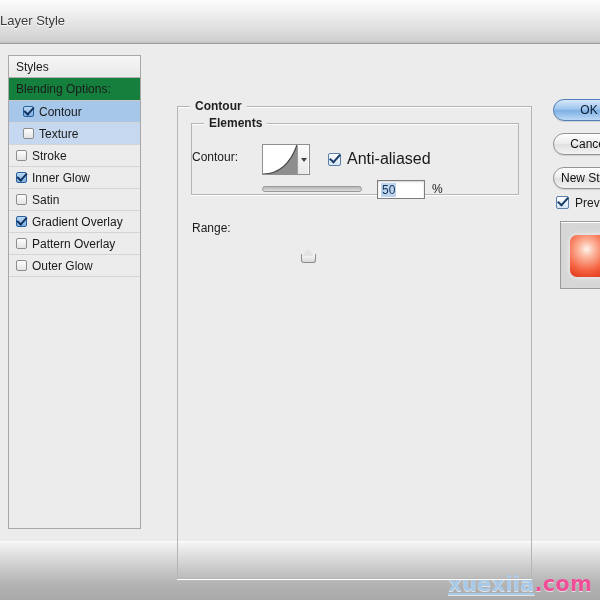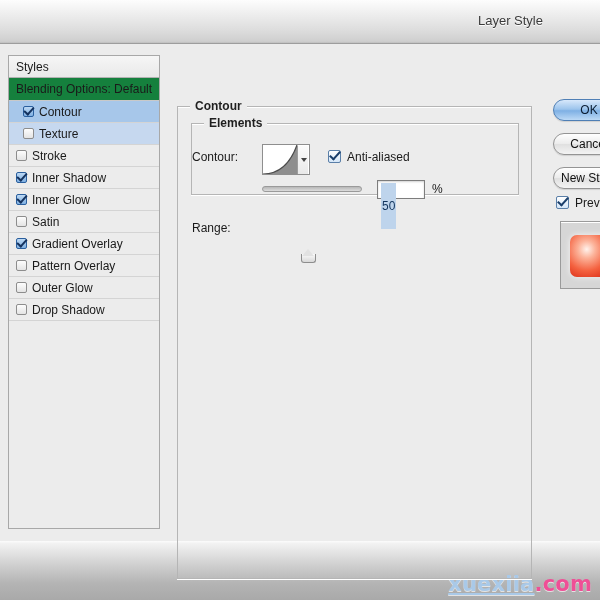--- a/index.html
+++ b/index.html
@@ -32,32 +32,32 @@
     border-bottom:1px solid #9a9a9a;
     box-sizing:border-box;
   }
   .titlebar{
     position:absolute;left:0;top:0;width:600px;height:44px;
     background:linear-gradient(180deg,#fdfdfd 0%,#f0f0f0 28%,#dcdcdc 72%,#cfcfcf 96%,#bdbdbd 100%);
     border-bottom:1px solid #9d9d9d;
     box-sizing:border-box;
   }
   .titlebar .title{
-    position:absolute;left:0;top:13px;width:543px;text-align:right;
+    position:absolute;left:0;top:13px;width:543px;text-align:left;
     font-size:13px;color:#3a3a3a;
     text-shadow:0 1px 0 rgba(255,255,255,.9);
   }
   .win-body{
     position:absolute;left:0;top:44px;width:600px;height:497px;
     background:#ececec;
   }
 
   
   .styles-panel{
-    position:absolute;left:8px;top:11px;width:152px;height:474px;
+    position:absolute;left:8px;top:11px;width:133px;height:474px;
     background:#ececec;
     border:1px solid #a8a8a8;
     box-shadow:inset 0 1px 0 #ffffff;
     box-sizing:border-box;
   }
   .styles-header{
     height:22px;line-height:22px;padding-left:7px;
     font-size:12px;color:#1a1a1a;
     background:linear-gradient(180deg,#f6f6f6,#e9e9e9);
     border-bottom:1px solid #b2b2b2;
@@ -132,21 +132,21 @@
     background:linear-gradient(180deg,#fbfbfb,#e8e8e8);
     border-left:1px solid #9d9d9d;box-sizing:border-box;
   }
   .swatch-arrow:after{
     content:"";position:absolute;left:3px;top:12px;
     border-left:3px solid transparent;border-right:3px solid transparent;
     border-top:4px solid #444;
   }
 
   
-  .aa-wrap{position:absolute;left:136px;top:26px;font-size:12px;color:#1a1a1a;white-space:nowrap;}
+  .aa-wrap{position:absolute;left:136px;top:26px;font-size:16px;color:#1a1a1a;white-space:nowrap;}
   .cb-lg{
     display:inline-block;width:13px;height:13px;vertical-align:-2px;margin-right:6px;
     border:1px solid #5a7fa8;border-radius:2px;
     background:linear-gradient(180deg,#ffffff,#d4e6f8);
     position:relative;box-sizing:border-box;
   }
   .cb-lg:after{
     content:"";position:absolute;left:3px;top:-2px;
     width:4px;height:9px;border:solid #1b3f6b;
     border-width:0 2px 2px 0;transform:rotate(42deg);
@@ -174,21 +174,21 @@
     border-bottom:7px solid #e2e2e2;
   }
   .num-field{
     position:absolute;left:185px;top:56px;width:48px;height:19px;
     border:1px solid #7d7d7d;background:#ffffff;
     box-shadow:inset 0 1px 2px rgba(0,0,0,.18);
     box-sizing:border-box;
   }
   .num-field .val{
     position:absolute;left:3px;top:2px;
-    font-size:12px;color:#12345c;background:#bed4ec;padding:16px 1px;
+    font-size:12px;color:#12345c;background:#bed4ec;padding:0 1px;
   }
   .pct{position:absolute;left:240px;top:58px;font-size:12px;color:#1a1a1a;}
 
   
   .btn{
     position:absolute;height:22px;
     border:1px solid #949494;border-radius:11px;
     background:linear-gradient(180deg,#ffffff,#ececec 48%,#e0e0e0 52%,#f3f3f3);
     box-sizing:border-box;
     font-size:12px;color:#111;text-align:center;line-height:20px;
@@ -234,27 +234,25 @@
 
     <div class="win-body">
 
       <div class="styles-panel">
         <div class="styles-header">Styles</div>
         <div class="blend-row">Blending Options: Default</div>
         <div class="fx-list" id="fx-list">
             <div class="fx-row indent sel"><span class="cb on"></span><span>Contour</span></div>
             <div class="fx-row indent sel-parent"><span class="cb"></span><span>Texture</span></div>
             <div class="fx-row"><span class="cb"></span><span>Stroke</span></div>
-            <div class="fx-row"><span class="cb on"></span><span>Inner Shadow</span></div>
             <div class="fx-row"><span class="cb on"></span><span>Inner Glow</span></div>
             <div class="fx-row"><span class="cb"></span><span>Satin</span></div>
             <div class="fx-row"><span class="cb on"></span><span>Gradient Overlay</span></div>
             <div class="fx-row"><span class="cb"></span><span>Pattern Overlay</span></div>
             <div class="fx-row"><span class="cb"></span><span>Outer Glow</span></div>
-            <div class="fx-row"><span class="cb"></span><span>Drop Shadow</span></div>
           </div>
       </div>
 
       <div class="grp" id="contour-group">
         <div class="grp-label">Contour</div>
 
         <div class="grp" id="elements-group">
           <div class="grp-label">Elements</div>
 
           <div class="field-label" style="left:0px;top:26px;width:64px;">Contour:</div>

